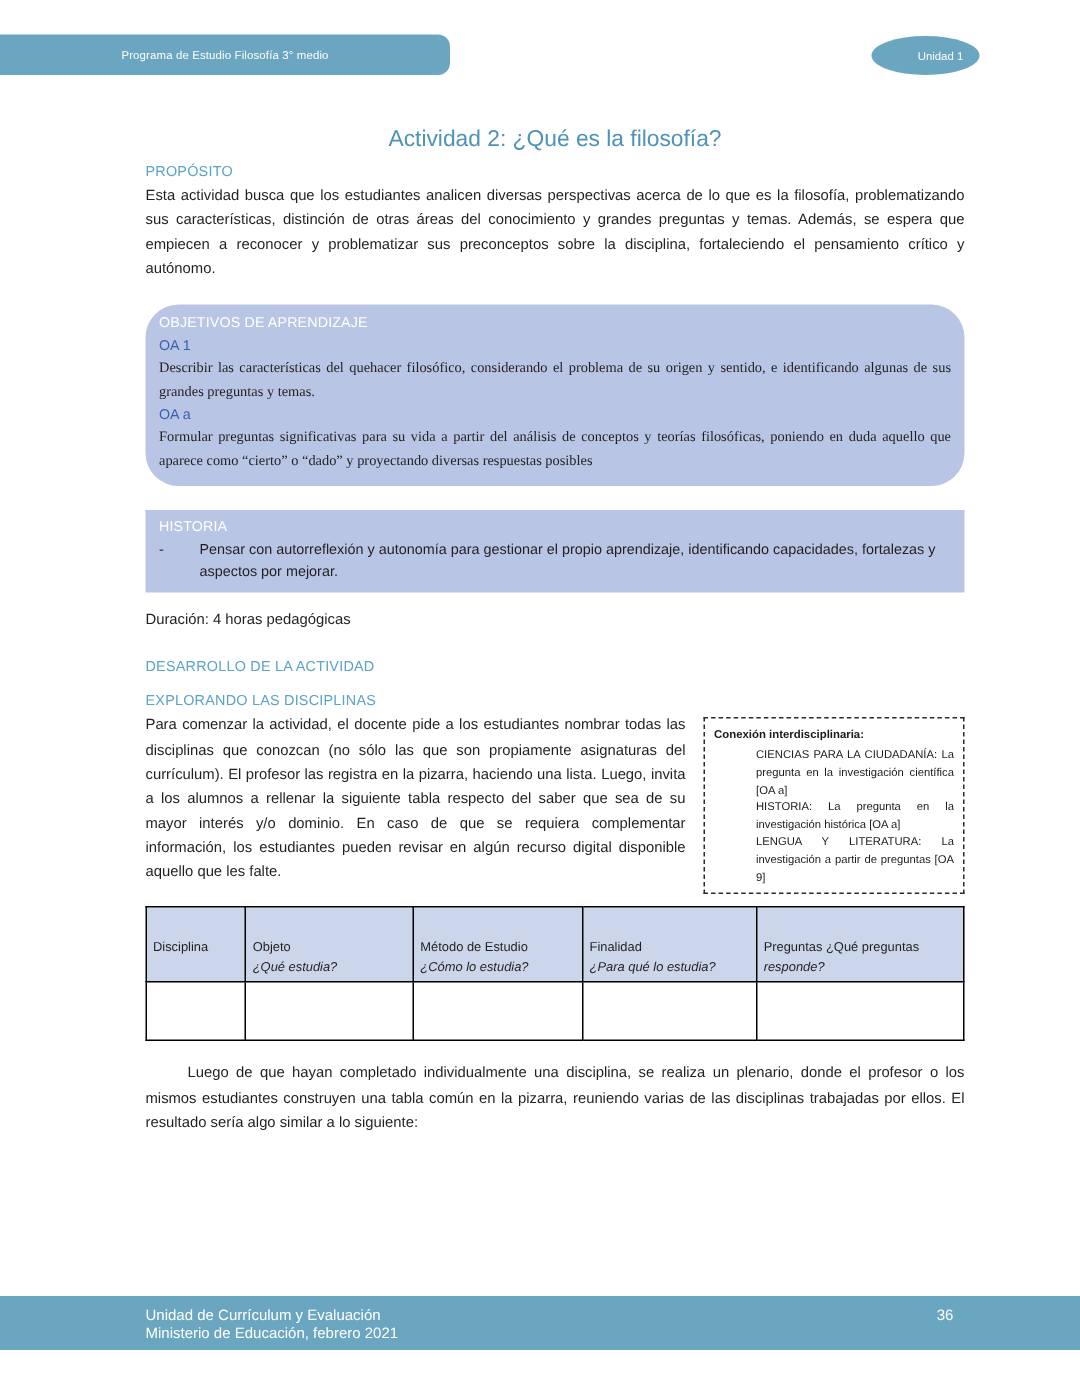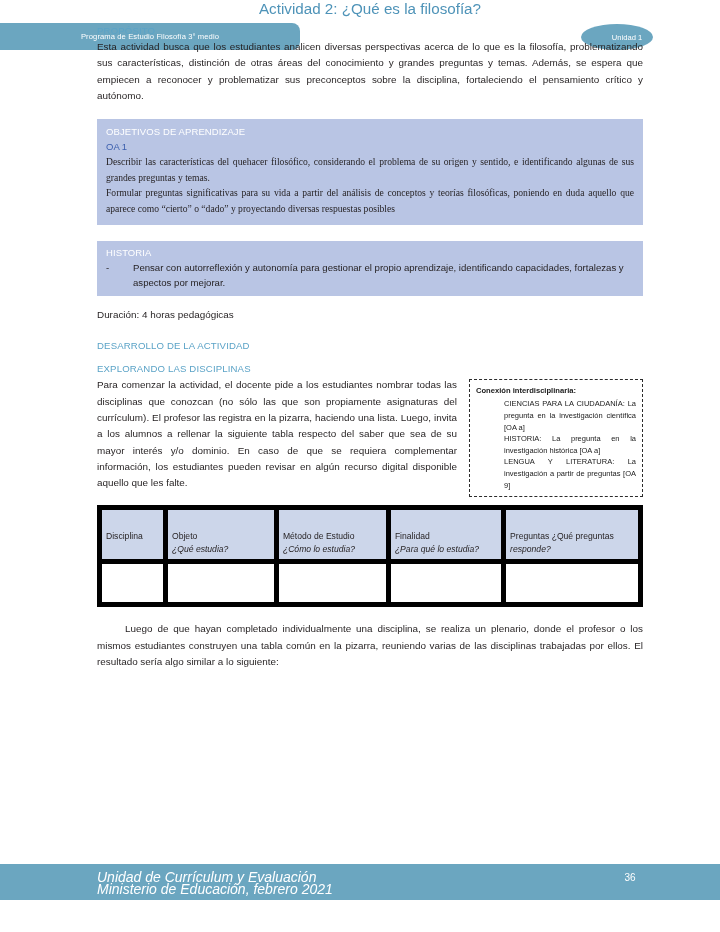--- a/index.html
+++ b/index.html
@@ -56,20 +56,21 @@
 
   
   .page {
     position: absolute;
     left: 97px;
     top: 0;
     width: 546px;
   }
 
   .activity-title {
+    margin-top: 84px;
     text-align: center;
     color: #4e93b8;
     font-size: 15.2px;
     line-height: 18px;
     font-weight: normal;
   }
 
   .section-label {
     color: #5ba3c7;
     font-size: 9.6px;
@@ -84,20 +85,21 @@
     text-align: justify;
     margin: 0;
     color: #231f20;
   }
 
   
   .oa-box {
     margin-top: 15px;
     background: #b9c5e4;
     padding: 5px 9px 8px 9px;
+    border-radius: 22px;
   }
   .oa-heading {
     color: #ffffff;
     font-size: 9.5px;
     letter-spacing: .1px;
     line-height: 15px;
   }
   .oa-code {
     color: #3c5fae;
     font-size: 9.5px;
@@ -182,21 +184,21 @@
 
   
   table.disc-table {
     margin-top: 14px;
     border-collapse: collapse;
     width: 100%;
     table-layout: fixed;
   }
   table.disc-table th,
   table.disc-table td {
-    border: 5px solid #000000;
+    border: 1px solid #000000;
     vertical-align: top;
     padding: 20px 4px 3px 4px;
     font-weight: normal;
     text-align: left;
     margin-top: 48px;
   }
   table.disc-table thead th {
     background: #ccd6ea;
   }
   .th-line1 {
@@ -233,23 +235,22 @@
     top: 864px;
     width: 720px;
     height: 36px;
     background: #6ba6c0;
   }
   .footer-text {
     position: absolute;
     left: 97px;
     top: 872px;
     color: #ffffff;
-    font-size: 14px;
+    font-size: 10px;
     line-height: 11.5px;
-    font-style: italic;
   }
   .footer-page {
     position: absolute;
     left: 610px;
     top: 872px;
     width: 40px;
     text-align: center;
     color: #ffffff;
     font-size: 10px;
   }
@@ -269,20 +270,21 @@
 
   <div class="activity-title">Actividad 2: ¿Qué es la filosofía?</div>
 
   <div class="section-label">PROPÓSITO</div>
   <p class="body-text">Esta actividad busca que los estudiantes analicen diversas perspectivas acerca de lo que es la filosofía, problematizando sus características, distinción de otras áreas del conocimiento y grandes preguntas y temas. Además, se espera que empiecen a reconocer y problematizar sus preconceptos sobre la disciplina, fortaleciendo el pensamiento crítico y autónomo.</p>
 
   <div class="oa-box">
     <div class="oa-heading">OBJETIVOS DE APRENDIZAJE</div>
     <div class="oa-code">OA 1</div>
     <p class="oa-text">Describir las características del quehacer filosófico, considerando el problema de su origen y sentido, e identificando algunas de sus grandes preguntas y temas.</p>
+    <div class="oa-code">OA a</div>
     <p class="oa-text">Formular preguntas significativas para su vida a partir del análisis de conceptos y teorías filosóficas, poniendo en duda aquello que aparece como “cierto” o “dado” y proyectando diversas respuestas posibles</p>
   </div>
 
   <div class="att-box">
     <div class="att-heading">HISTORIA</div>
     <div class="att-item">
       <span class="att-dash">-</span>
       <span class="att-item-text">Pensar con autorreflexión y autonomía para gestionar el propio aprendizaje, identificando capacidades, fortalezas y aspectos por mejorar.</span>
     </div>
   </div>

